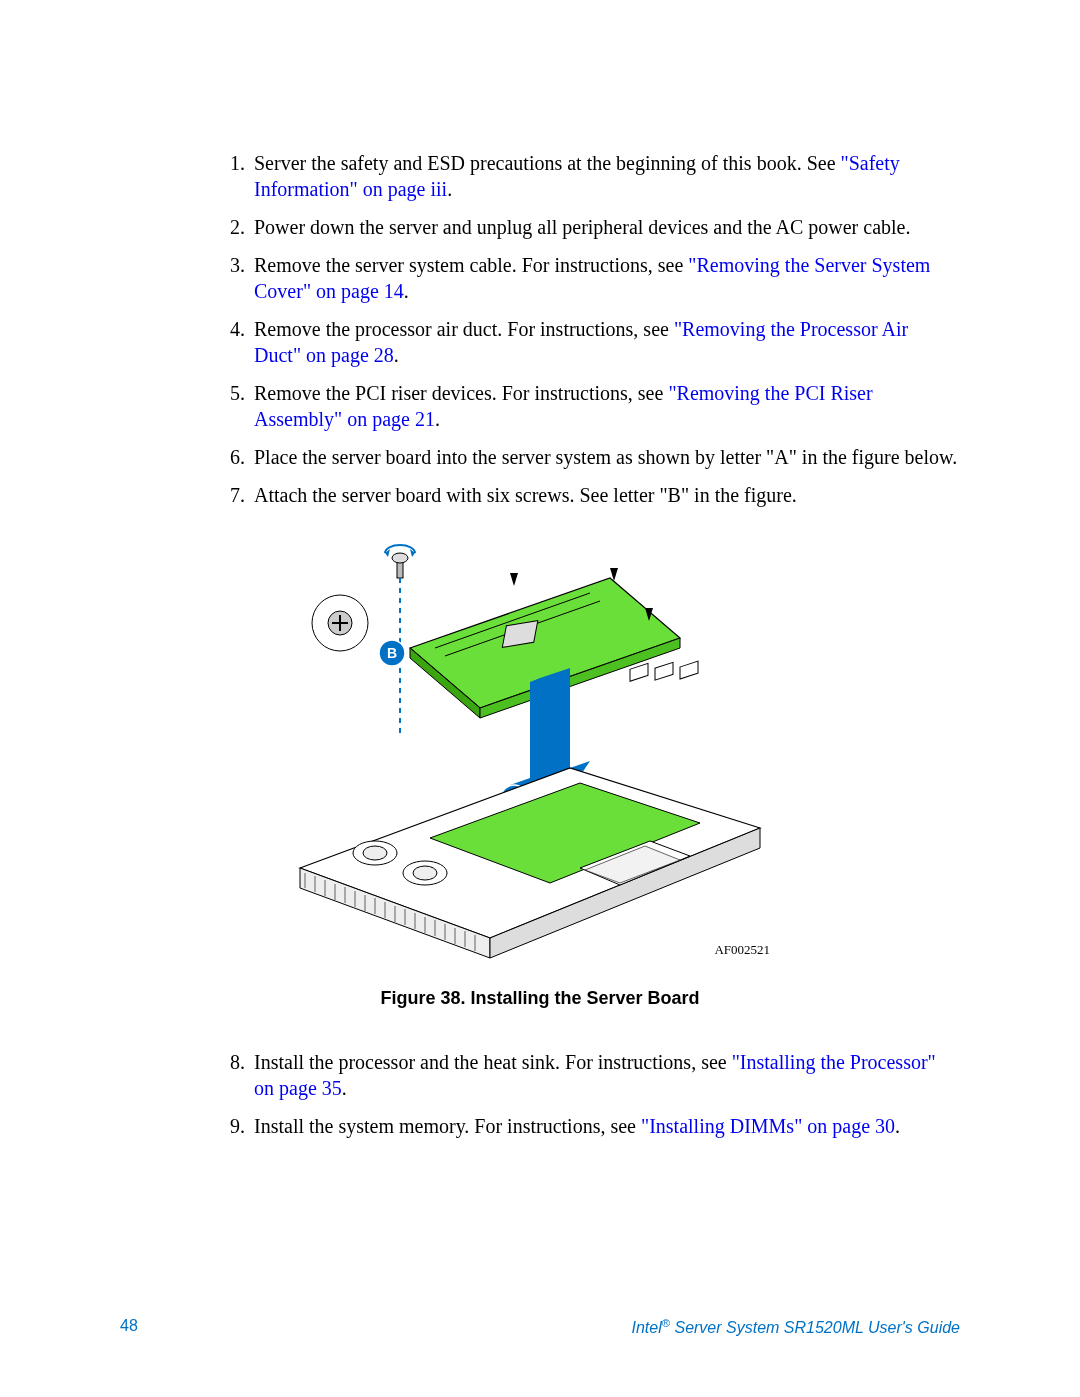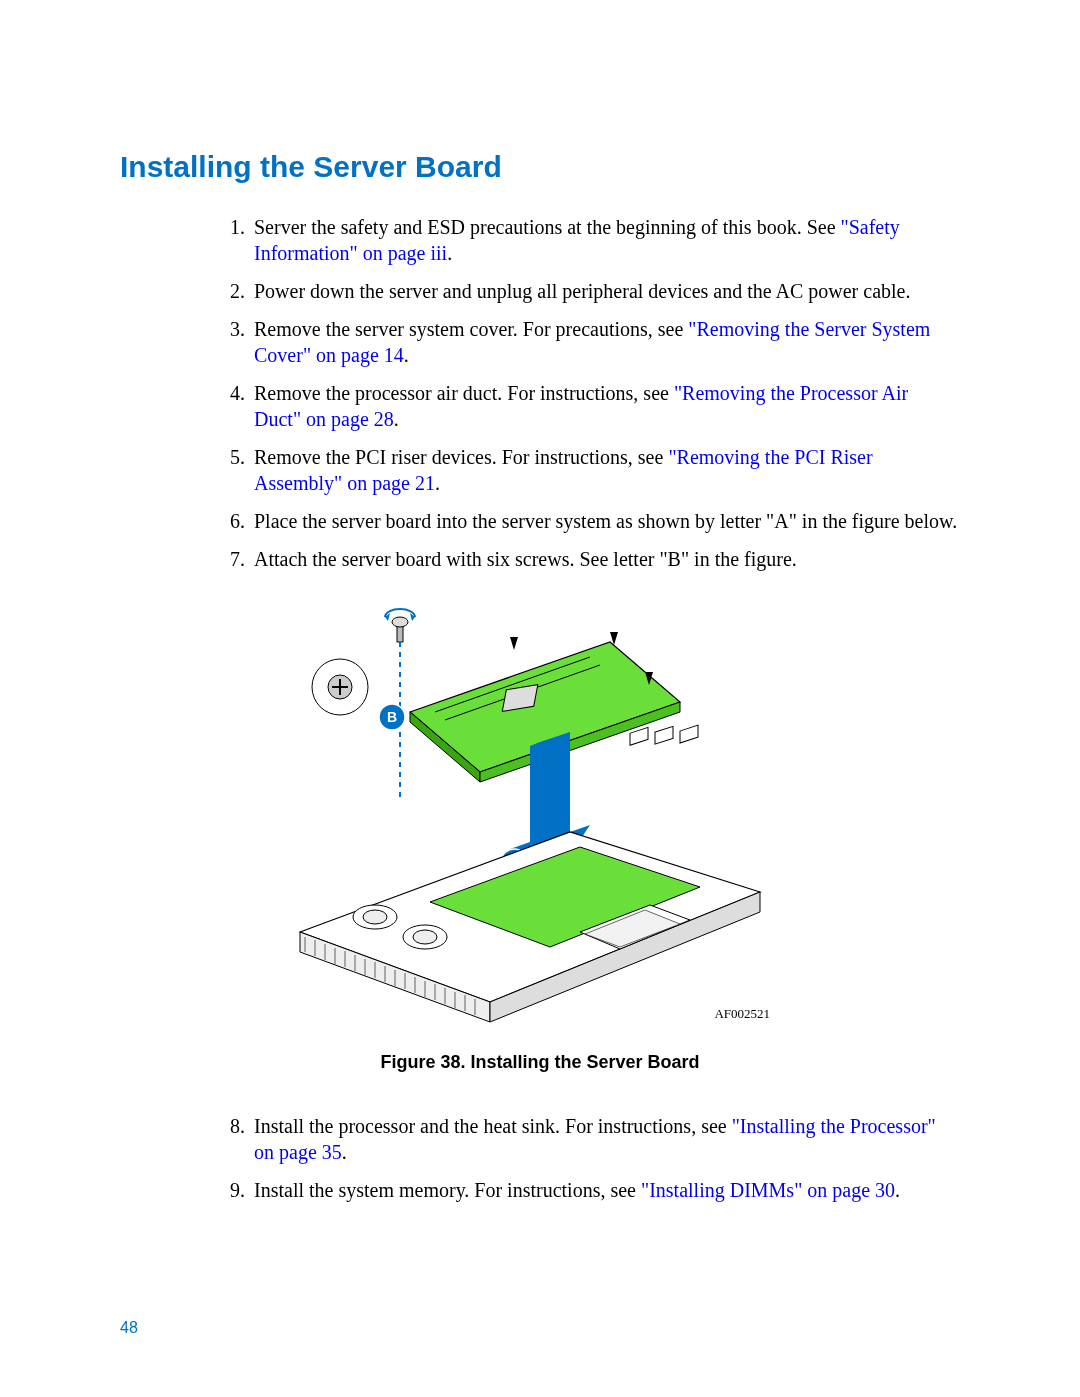--- a/index.html
+++ b/index.html
@@ -90,29 +90,28 @@
   .callout-text { fill:#fff; font-family:Arial, sans-serif; font-size:14px; font-weight:bold; text-anchor:middle; dominant-baseline:central;}
   .dash { stroke:#0071c5; stroke-width:2; stroke-dasharray:5 5; fill:none;}
   .bigarrow { fill:#0071c5;}
   .screw-c { fill:#fff; stroke:#000; stroke-width:1;}
 </style>
 </head>
 <body>
 
 <div class="page">
 
-  <div class="heading">Installing the Server Board</div>
 
   <ol>
     <li>
       <span>Server the safety and ESD precautions at the beginning of this book. See </span><span class="link">"Safety Information" on page iii</span><span>.</span>
     </li>
     <li>Power down the server and unplug all peripheral devices and the AC power cable.</li>
     <li>
-      <span>Remove the server system cover. For precautions, see </span><span class="link">"Removing the Server System Cover" on page 14</span><span>.</span>
+      <span>Remove the server system cable. For instructions, see </span><span class="link">"Removing the Server System Cover" on page 14</span><span>.</span>
     </li>
     <li>
       <span>Remove the processor air duct. For instructions, see </span><span class="link">"Removing the Processor Air Duct" on page 28</span><span>.</span>
     </li>
     <li>
       <span>Remove the PCI riser devices. For instructions, see </span><span class="link">"Removing the PCI Riser Assembly" on page 21</span><span>.</span>
     </li>
     <li>Place the server board into the server system as shown by letter "A" in the figure below.</li>
     <li>Attach the server board with six screws. See letter "B" in the figure.</li>
   </ol>
@@ -204,15 +203,18 @@
     <li>
       <span>Install the processor and the heat sink. For instructions, see </span><span class="link">"Installing the Processor" on page 35</span><span>.</span>
     </li>
     <li>
       <span>Install the system memory. For instructions, see </span><span class="link">"Installing DIMMs" on page 30</span><span>.</span>
     </li>
   </ol>
 
   <div class="footer">
     <span class="pagenum">48</span>
+    <span>
+      <span>Intel</span><span class="sup">®</span><span> Server System SR1520ML User's Guide</span>
+    </span>
   </div>
 
 </div>
 
 </body></html>

